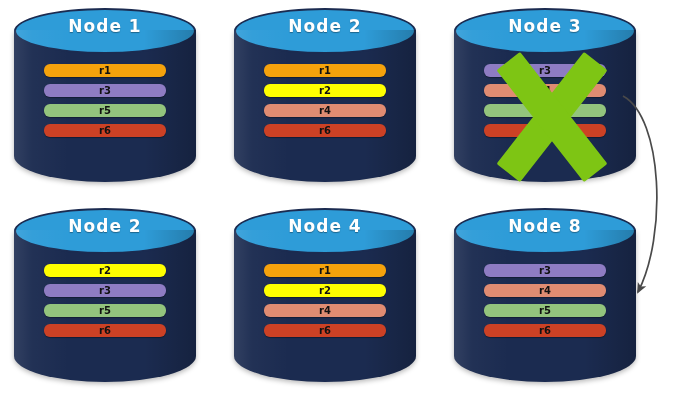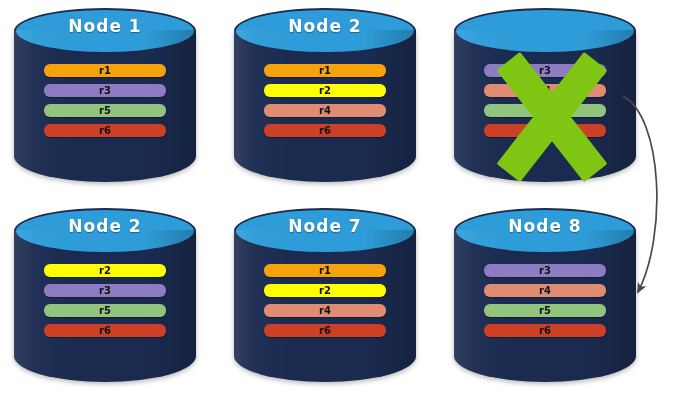--- a/index.html
+++ b/index.html
@@ -165,20 +165,21 @@
       <div class="replica" style="background: rgb(255, 255, 0);">r2</div>
       <div class="replica" style="background: rgb(224, 140, 114);">r4</div>
       <div class="replica" style="background: rgb(204, 65, 37);">r6</div>
     </div>
   </div>
 
   <div class="node" style="left:454px; top:8px;">
     <div class="cyl-body"></div>
     <div class="cyl-top"></div>
     <div class="cyl-body-shade"></div>
+    <div class="node-label">Node 3</div>
     <div class="replica-stack">
       <div class="replica" style="background: rgb(142, 124, 195);">r3</div>
       <div class="replica" style="background: rgb(224, 140, 114);">r4</div>
       <div class="replica" style="background: rgb(147, 196, 125);">r5</div>
       <div class="replica" style="background: rgb(204, 65, 37);">r6</div>
     </div>
     <div class="fail-x">
       <span class="a"></span>
       <span class="b"></span>
     </div>
@@ -194,21 +195,21 @@
       <div class="replica" style="background: rgb(142, 124, 195);">r3</div>
       <div class="replica" style="background: rgb(147, 196, 125);">r5</div>
       <div class="replica" style="background: rgb(204, 65, 37);">r6</div>
     </div>
   </div>
 
   <div class="node" style="left:234px; top:208px;">
     <div class="cyl-body"></div>
     <div class="cyl-top"></div>
     <div class="cyl-body-shade"></div>
-    <div class="node-label">Node 7</div>
+    <div class="node-label">Node 4</div>
     <div class="replica-stack">
       <div class="replica" style="background: rgb(245, 162, 12);">r1</div>
       <div class="replica" style="background: rgb(255, 255, 0);">r2</div>
       <div class="replica" style="background: rgb(224, 140, 114);">r4</div>
       <div class="replica" style="background: rgb(204, 65, 37);">r6</div>
     </div>
   </div>
 
   <div class="node" style="left:454px; top:208px;">
     <div class="cyl-body"></div>

